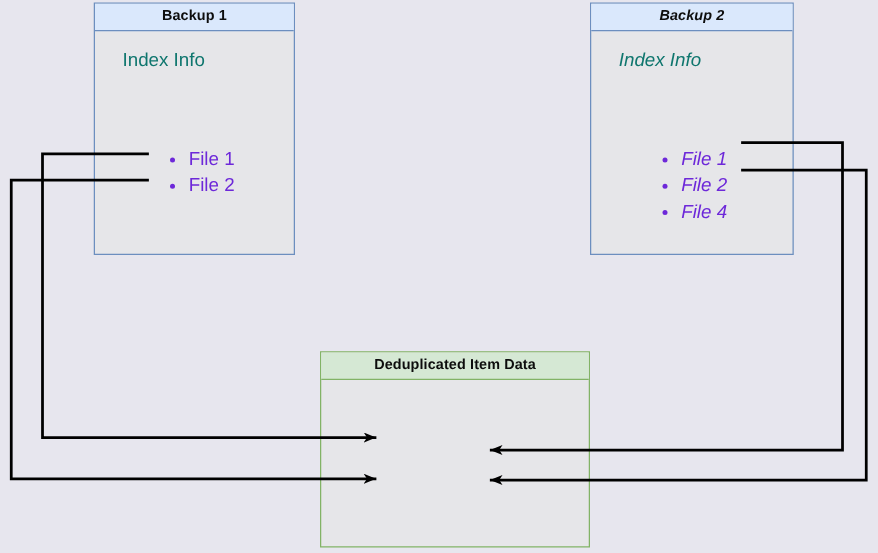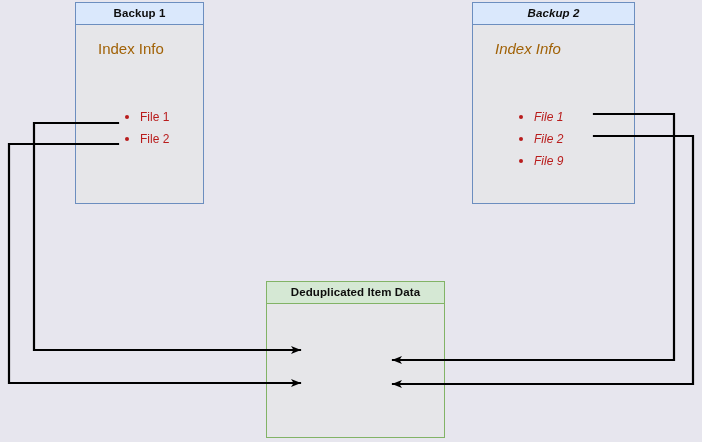--- a/index.html
+++ b/index.html
@@ -39,31 +39,31 @@
     border-color: #82b366;
   }
   .dbox.green > .dbox-header {
     background: #d5e8d4;
     border-bottom-color: #82b366;
   }
 
   .body-title {
     position: absolute;
     font-size: 15px;
-    color: #a16207;
+    color: #0f766e;
     white-space: nowrap;
   }
 
   ul.filelist {
     position: absolute;
-    margin: 0;
+    margin: 11px;
     padding: 0 0 0 16px;
     list-style: disc;
-    font-size: 12px;
-    color: #b91c1c;
+    font-size: 15px;
+    color: #6d28d9;
   }
   ul.filelist li {
     line-height: 21px;
     white-space: nowrap;
   }
   ul.filelist li::marker {
     font-size: 14px;
   }
 
   
@@ -74,40 +74,40 @@
     width: 702px;
     height: 442px;
     pointer-events: none;
   }
 </style>
 </head>
 <body>
 
 <div id="canvas">
 
-  <div class="dbox" id="backup1-box" style="left:75px; top:2px; width:129px; height:202px;">
+  <div class="dbox" id="backup1-box" style="left:75px; top:2px; width:161px; height:202px;">
     <div class="dbox-header">Backup 1</div>
     <div class="body-title" style="left:22px; top:37px;">Index Info</div>
     <ul class="filelist" style="left:48px; top:103px;">
       <li>File 1</li>
       <li>File 2</li>
     </ul>
   </div>
 
   <div class="dbox" id="backup2-box" style="left:472px; top:2px; width:163px; height:202px;font-style:italic;">
     <div class="dbox-header">Backup 2</div>
     <div class="body-title" style="left:22px; top:37px;">Index Info</div>
     <ul class="filelist" style="left:45px; top:103px;">
       <li>File 1</li>
       <li>File 2</li>
-      <li>File 9</li>
+      <li>File 4</li>
     </ul>
   </div>
 
-  <div class="dbox green" id="dedup-box" style="left:266px; top:281px; width:179px; height:157px;">
+  <div class="dbox green" id="dedup-box" style="left:256px; top:281px; width:216px; height:157px;">
     <div class="dbox-header">Deduplicated Item Data</div>
   </div>
 
   <svg id="wires" viewBox="0 0 702 442">
     <defs>
       <marker id="arrowEnd" markerWidth="10" markerHeight="8" refX="9" refY="4" orient="auto" markerUnits="userSpaceOnUse">
         <path d="M0,0 L10,4 L0,8 L2.6,4 Z" fill="#000000"></path>
       </marker>
     </defs>
 

